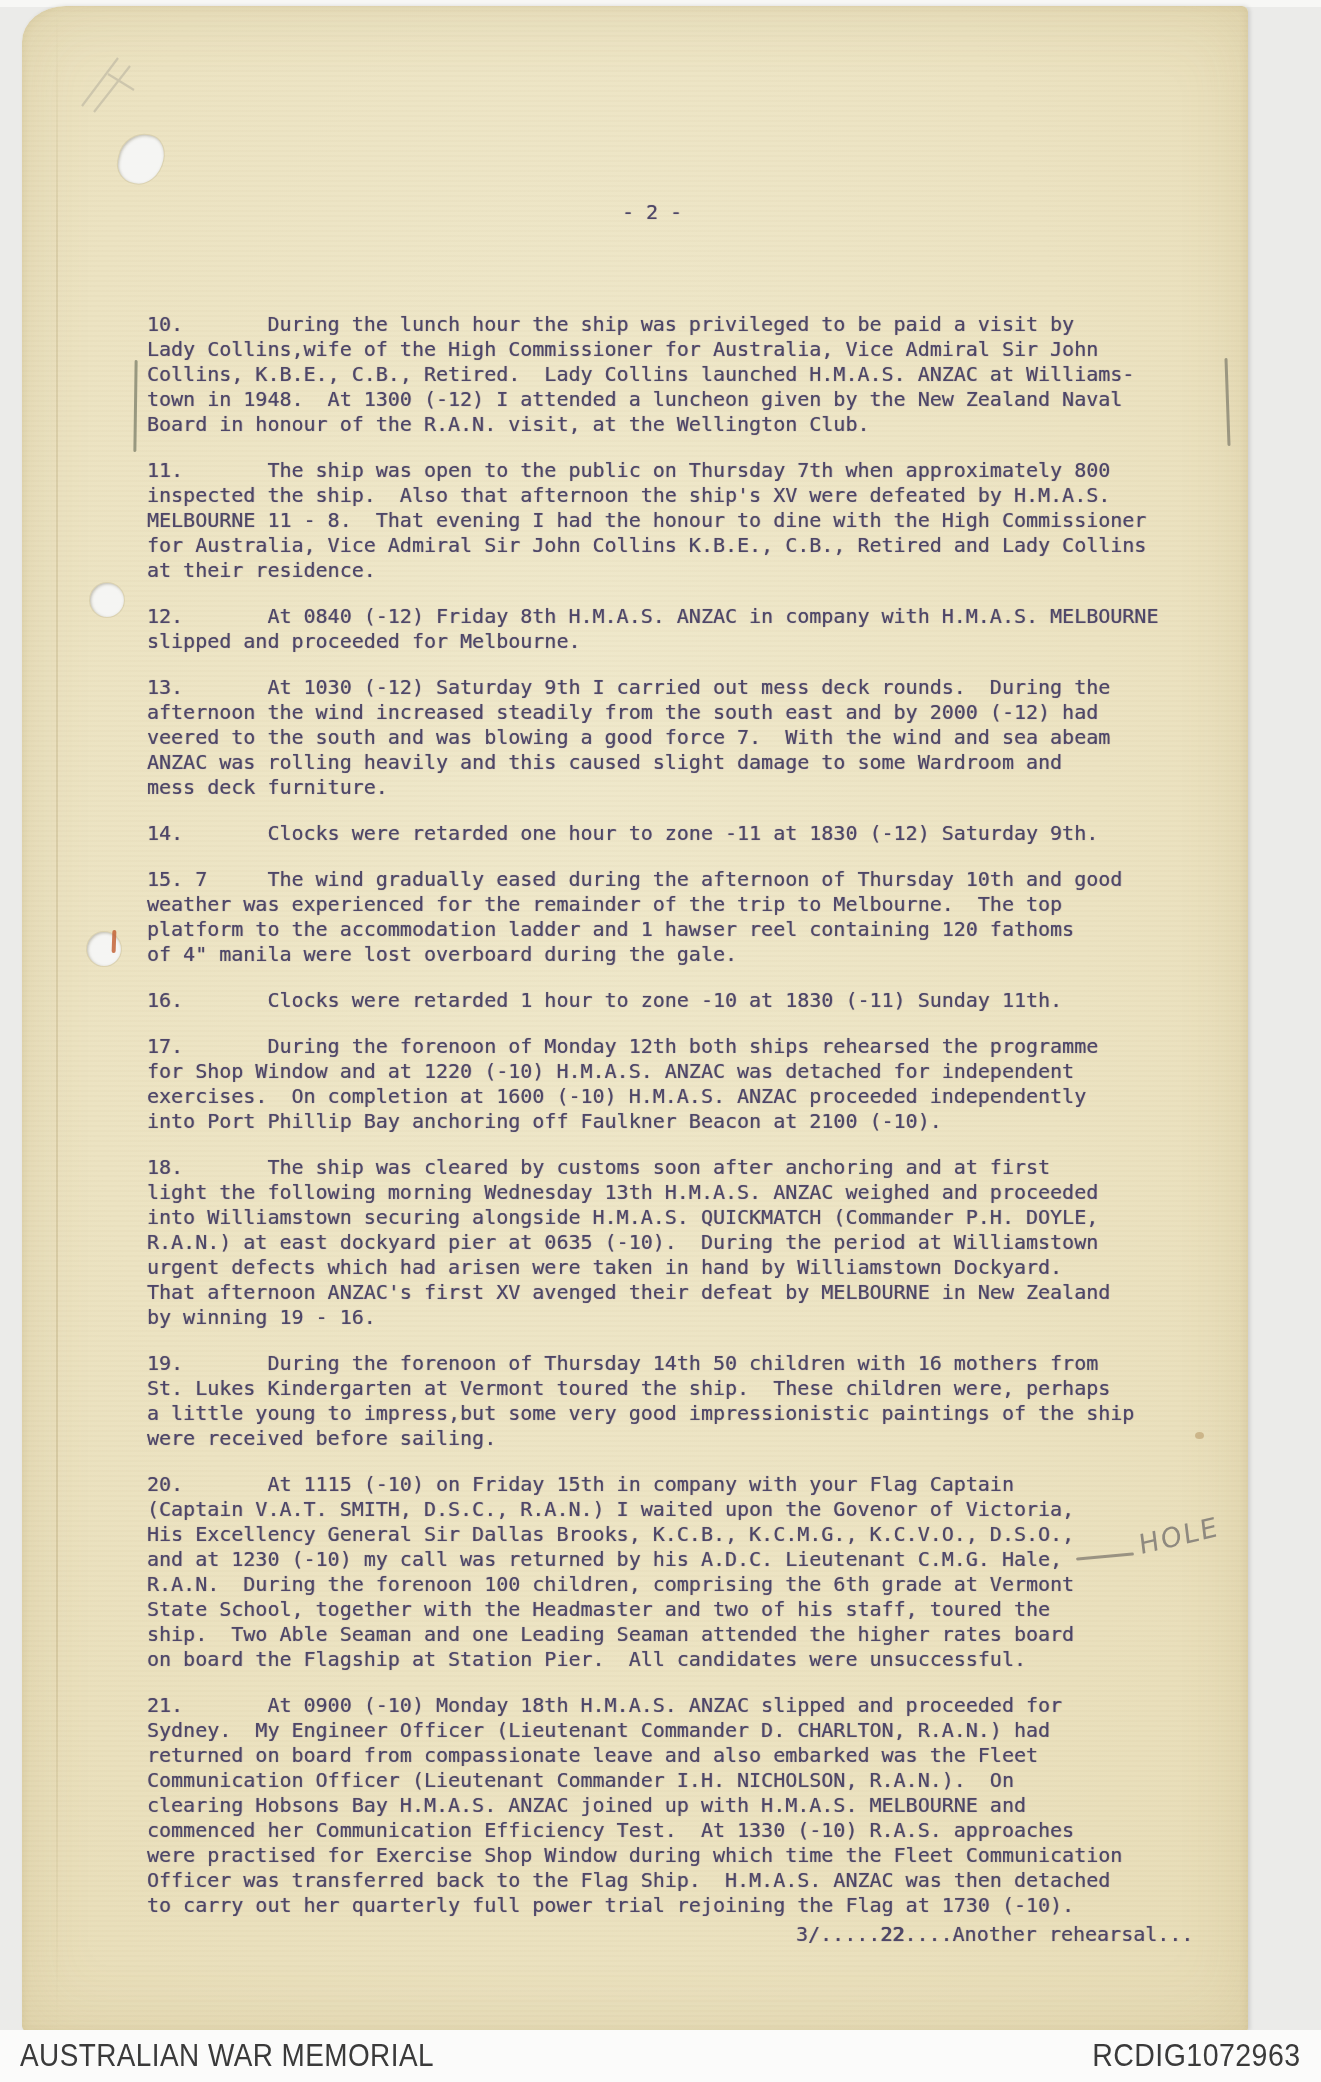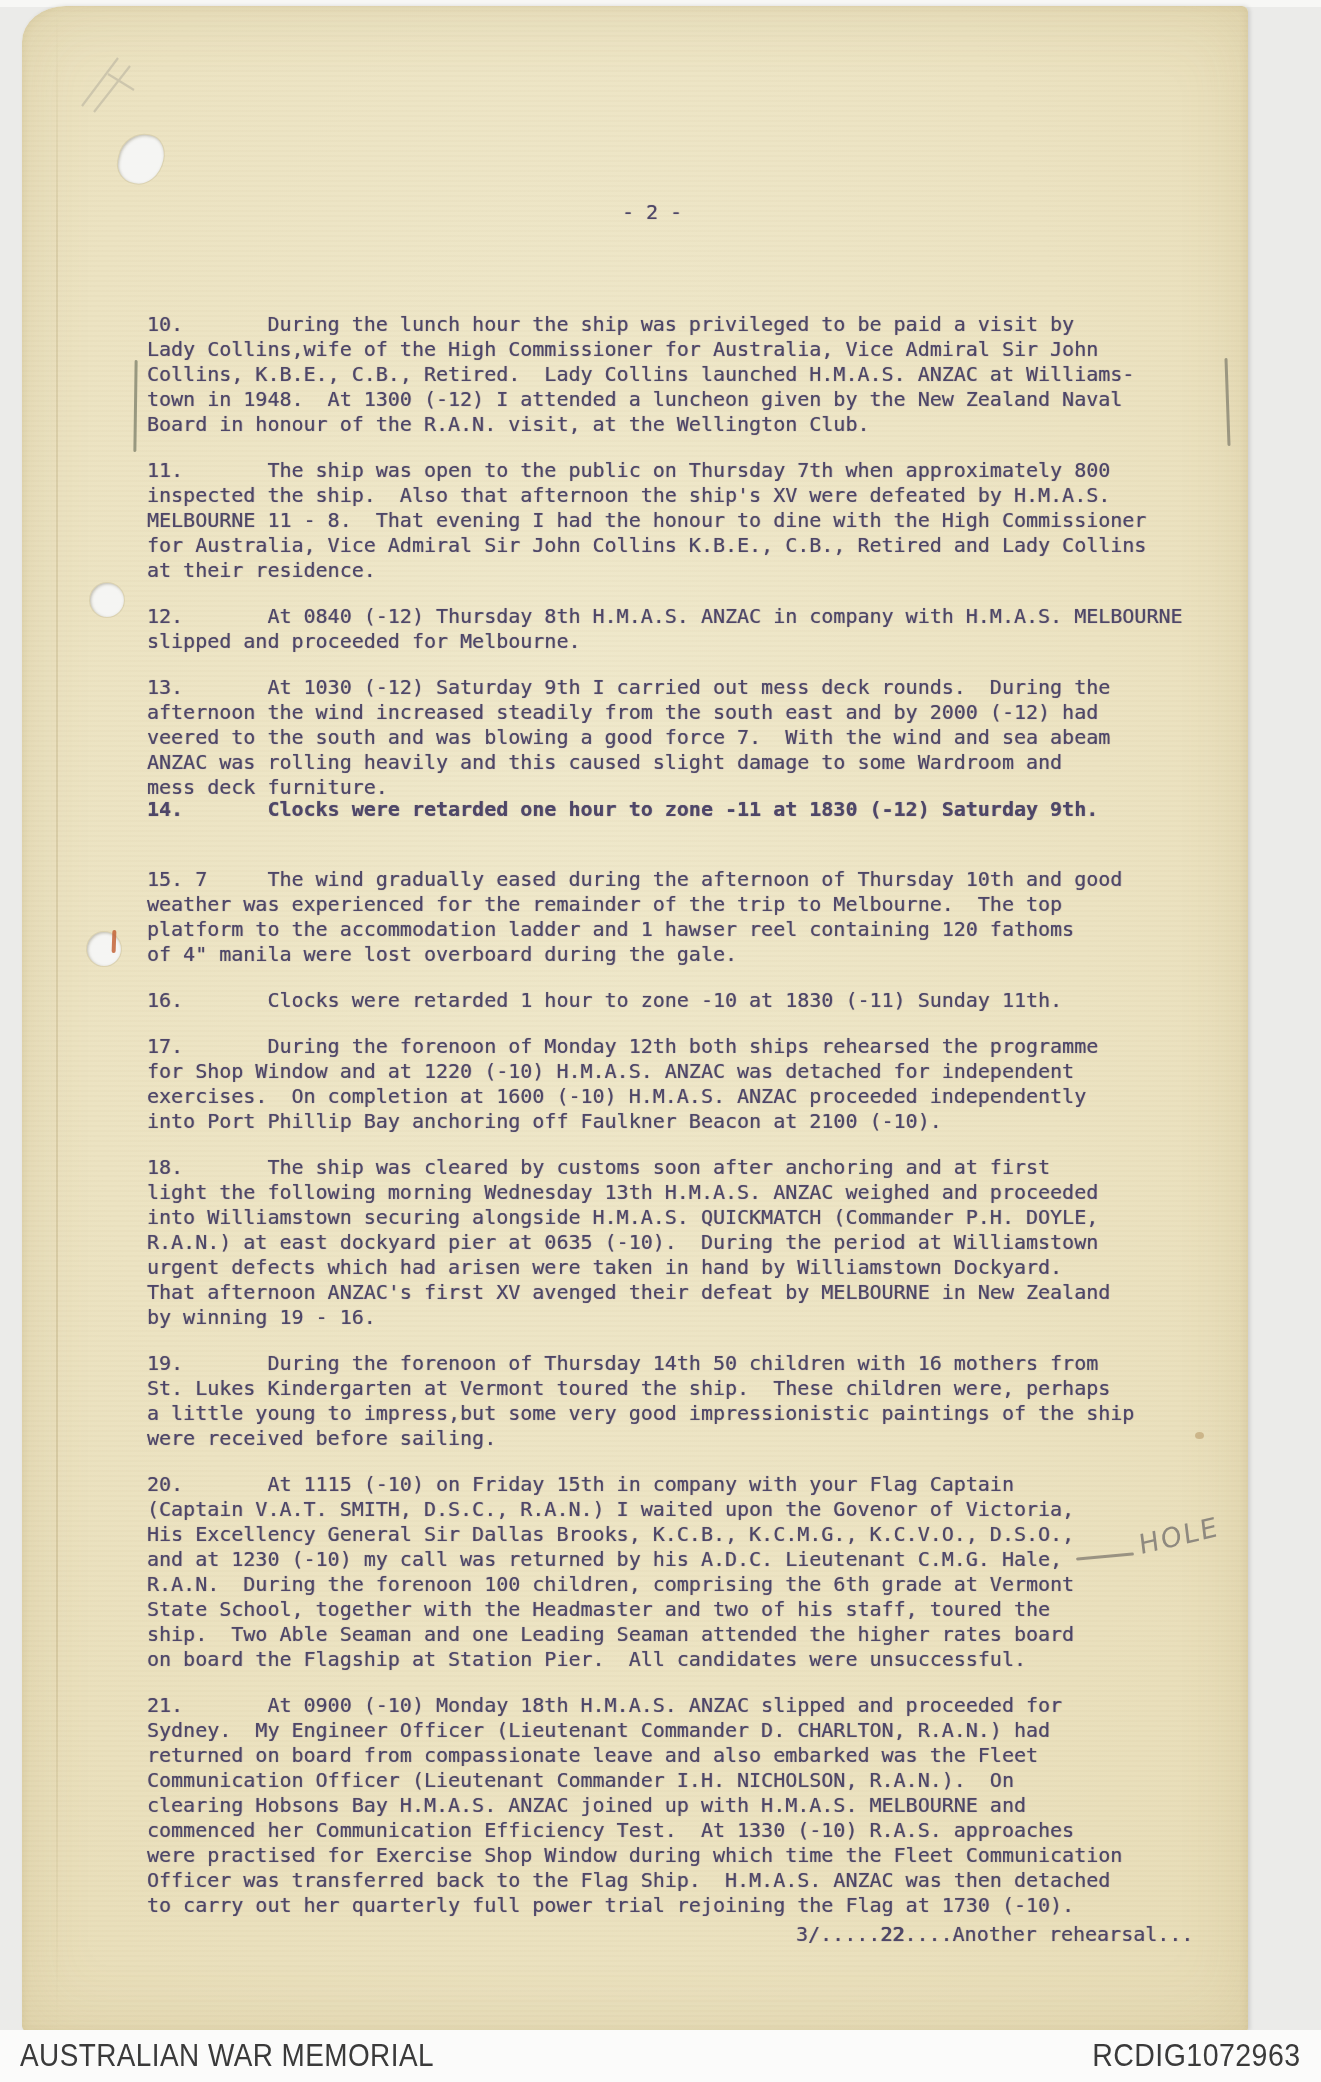--- a/index.html
+++ b/index.html
@@ -74,28 +74,28 @@
     <div class="typed" style="top:306px;">10.       During the lunch hour the ship was privileged to be paid a visit by
 Lady Collins,wife of the High Commissioner for Australia, Vice Admiral Sir John
 Collins, K.B.E., C.B., Retired.  Lady Collins launched H.M.A.S. ANZAC at Williams-
 town in 1948.  At 1300 (-12) I attended a luncheon given by the New Zealand Naval
 Board in honour of the R.A.N. visit, at the Wellington Club.</div>
     <div class="typed" style="top:452px;">11.       The ship was open to the public on Thursday 7th when approximately 800
 inspected the ship.  Also that afternoon the ship's XV were defeated by H.M.A.S.
 MELBOURNE 11 - 8.  That evening I had the honour to dine with the High Commissioner
 for Australia, Vice Admiral Sir John Collins K.B.E., C.B., Retired and Lady Collins
 at their residence.</div>
-    <div class="typed" style="top:598px;">12.       At 0840 (-12) Thursday 8th H.M.A.S. ANZAC in company with H.M.A.S. MELBOURNE
+    <div class="typed" style="top:598px;">12.       At 0840 (-12) Friday 8th H.M.A.S. ANZAC in company with H.M.A.S. MELBOURNE
 slipped and proceeded for Melbourne.</div>
     <div class="typed" style="top:669px;">13.       At 1030 (-12) Saturday 9th I carried out mess deck rounds.  During the
 afternoon the wind increased steadily from the south east and by 2000 (-12) had
 veered to the south and was blowing a good force 7.  With the wind and sea abeam
 ANZAC was rolling heavily and this caused slight damage to some Wardroom and
 mess deck furniture.</div>
-    <div class="typed" style="top:791px;font-weight:bold;">14.       Clocks were retarded one hour to zone -11 at 1830 (-12) Saturday 9th.</div>
+    <div class="typed" style="top:815px;">14.       Clocks were retarded one hour to zone -11 at 1830 (-12) Saturday 9th.</div>
     <div class="typed" style="top:861px;">15. 7     The wind gradually eased during the afternoon of Thursday 10th and good
 weather was experienced for the remainder of the trip to Melbourne.  The top
 platform to the accommodation ladder and 1 hawser reel containing 120 fathoms
 of 4" manila were lost overboard during the gale.</div>
     <div class="typed" style="top:982px;">16.       Clocks were retarded 1 hour to zone -10 at 1830 (-11) Sunday 11th.</div>
     <div class="typed" style="top:1028px;">17.       During the forenoon of Monday 12th both ships rehearsed the programme
 for Shop Window and at 1220 (-10) H.M.A.S. ANZAC was detached for independent
 exercises.  On completion at 1600 (-10) H.M.A.S. ANZAC proceeded independently
 into Port Phillip Bay anchoring off Faulkner Beacon at 2100 (-10).</div>
     <div class="typed" style="top:1149px;">18.       The ship was cleared by customs soon after anchoring and at first

